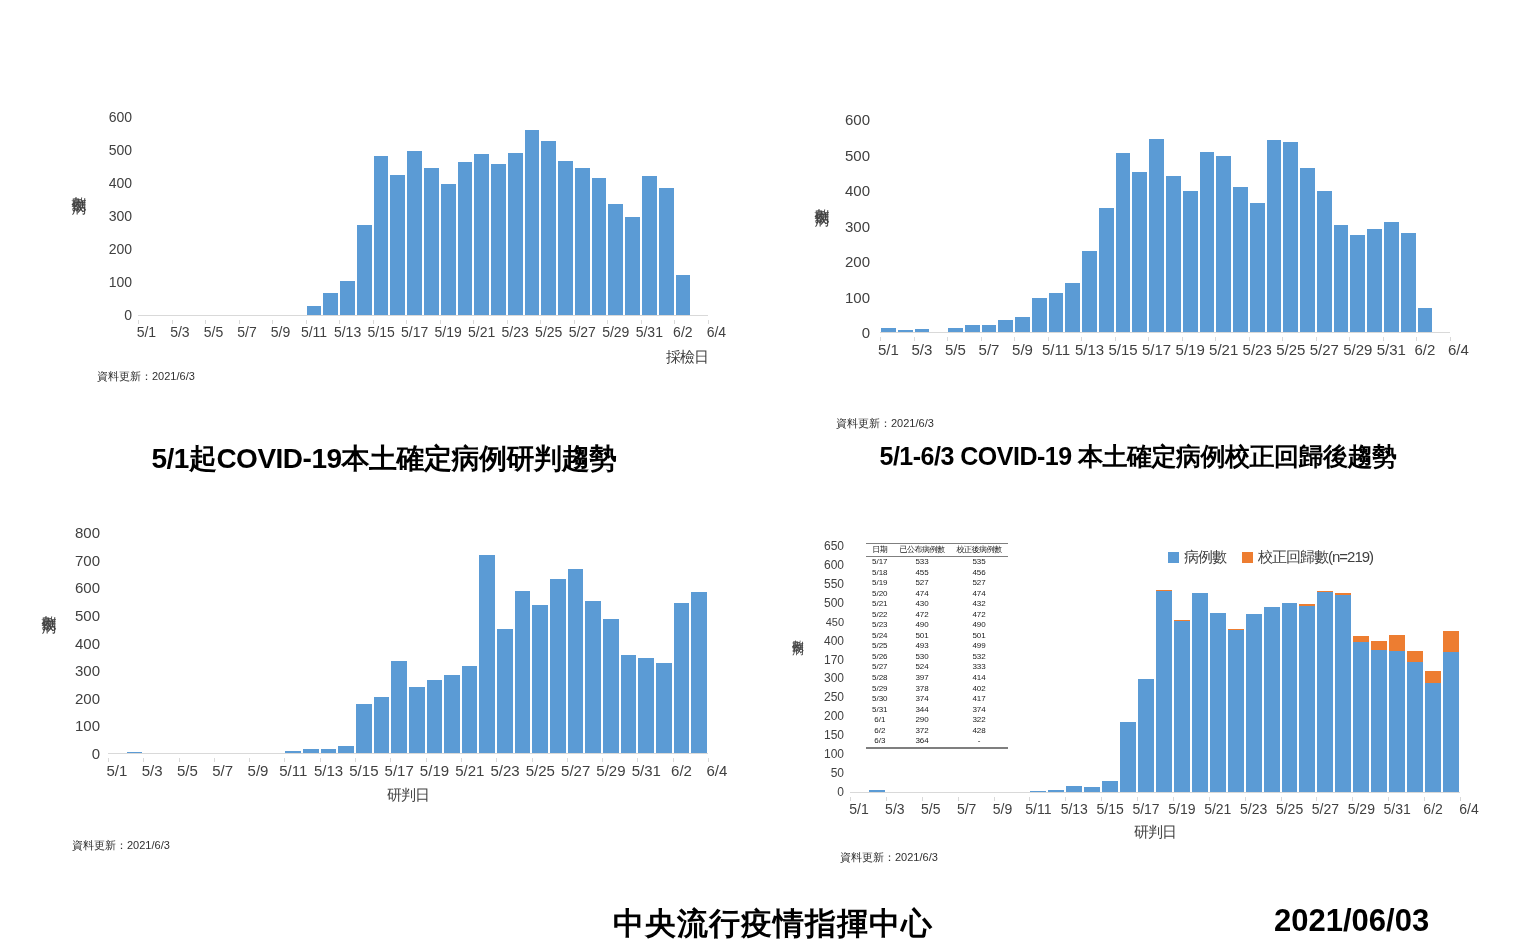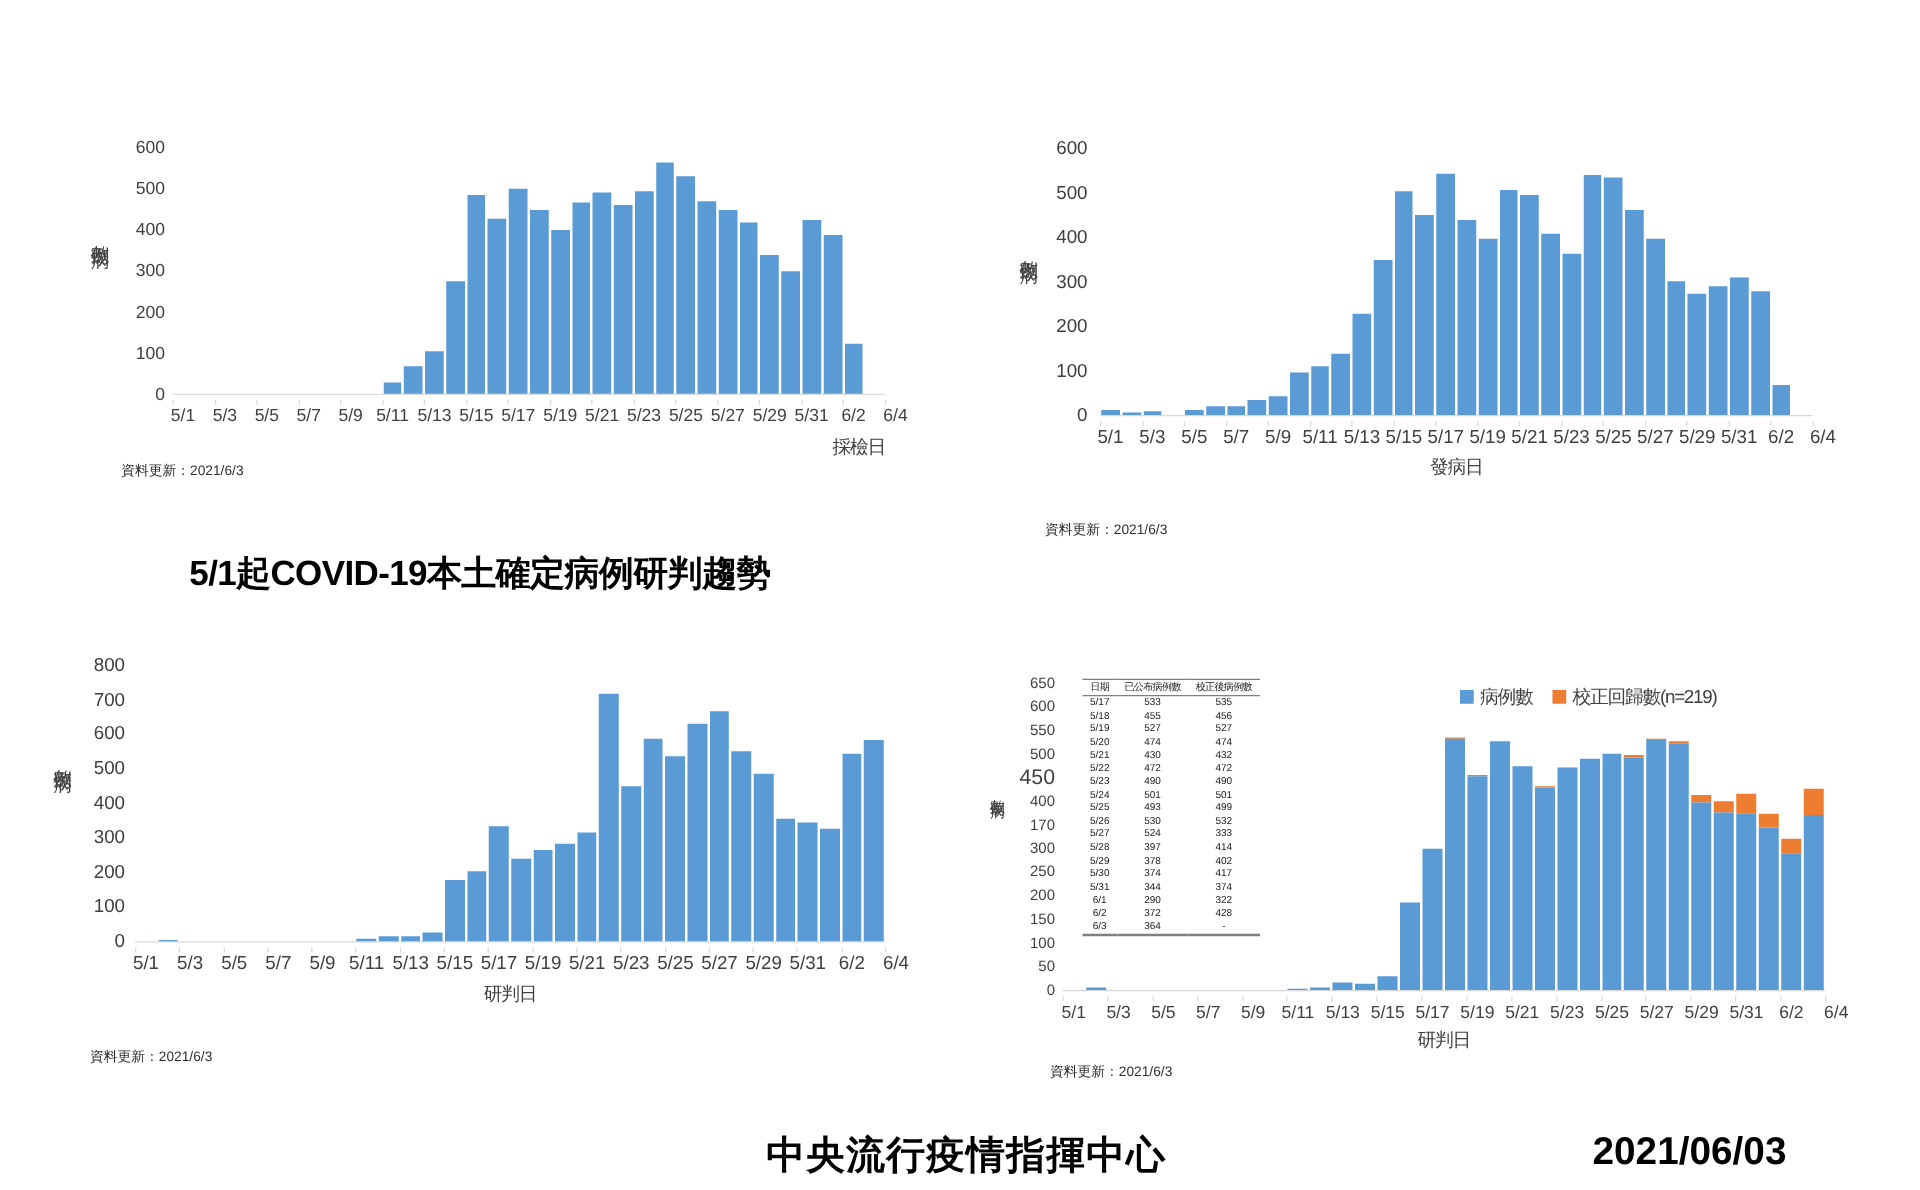--- a/index.html
+++ b/index.html
@@ -442,21 +442,20 @@
           <div class="xtickmark" style="left: 435.882px; top: 0px; height: 4px;"></div>
           <div class="xtick" style="font-size: 15px; left: 477.794px; top: 4px;">5/29</div>
           <div class="xtickmark" style="left: 469.412px; top: 0px; height: 4px;"></div>
           <div class="xtick" style="font-size: 15px; left: 511.324px; top: 4px;">5/31</div>
           <div class="xtickmark" style="left: 502.941px; top: 0px; height: 4px;"></div>
           <div class="xtick" style="font-size: 15px; left: 544.853px; top: 4px;">6/2</div>
           <div class="xtickmark" style="left: 536.471px; top: 0px; height: 4px;"></div>
           <div class="xtick" style="font-size: 15px; left: 578.382px; top: 4px;">6/4</div>
           <div class="xtickmark" style="left: 570px; top: 0px; height: 4px;"></div>
         </div>
-      <div class="xaxis-title" style="left:112px; top:252px; width:570px;">發病日</div>
     </div>
 
     <div class="update-note" style="left:68px; top:416px;">資料更新：2021/6/3</div>
   </div>
 
   <div class="panel" style="left:0px; top:440px; width:768px; height:420px;">
     <div class="chart-title" style="left:0px; top:8px; width:768px; font-size:28px;">5/1起COVID-19本土確定病例研判趨勢</div>
 
     <div class="plot-wrap" style="left:0px; top:85px; width:768px; height:270px;">
       <div class="yaxis-title" style="left:42px; top:82px;">病例數</div>
@@ -597,20 +596,21 @@
           <div class="xtick" style="font-size: 15px; left: 608.824px; top: 4px;">6/4</div>
           <div class="xtickmark" style="left: 600px; top: 0px; height: 4px;"></div>
         </div>
       <div class="xaxis-title" style="left:108px; top:261px; width:600px;">研判日</div>
     </div>
 
     <div class="update-note" style="left:72px; top:398px;">資料更新：2021/6/3</div>
   </div>
 
   <div class="panel" style="left:768px; top:440px; width:768px; height:420px;">
+    <div class="chart-title" style="left:20px; top:60px; width:740px; font-size:25px;">5/1-6/3 COVID-19 本土確定病例校正回歸後趨勢</div>
 
     <div class="legend" style="left:400px; top:108px;">
       <div class="legend-item">
         <span class="legend-swatch" style="background:#5b9bd5;"></span>
         <span>病例數</span>
       </div>
       <div class="legend-item">
         <span class="legend-swatch" style="background:#ed7d31;"></span>
         <span>校正回歸數(n=219)</span>
       </div>
@@ -621,21 +621,21 @@
       <div id="yt-c4" style="position:absolute; left:36px; top:0px; width:40px; height:252px;">
           <div class="ytick" style="font-size: 12px; top: 252px;">0</div>
           <div class="ytick" style="font-size: 12px; top: 233.077px;">50</div>
           <div class="ytick" style="font-size: 12px; top: 214.154px;">100</div>
           <div class="ytick" style="font-size: 12px; top: 195.231px;">150</div>
           <div class="ytick" style="font-size: 12px; top: 176.308px;">200</div>
           <div class="ytick" style="font-size: 12px; top: 157.385px;">250</div>
           <div class="ytick" style="font-size: 12px; top: 138.462px;">300</div>
           <div class="ytick" style="font-size: 12px; top: 119.538px;">170</div>
           <div class="ytick" style="font-size: 12px; top: 100.615px;">400</div>
-          <div class="ytick" style="font-size: 17px; top: 81.6923px;">450</div>
+          <div class="ytick" style="font-size: 11px; top: 81.6923px;">450</div>
           <div class="ytick" style="font-size: 12px; top: 62.7692px;">500</div>
           <div class="ytick" style="font-size: 12px; top: 43.8462px;">550</div>
           <div class="ytick" style="font-size: 12px; top: 24.9231px;">600</div>
           <div class="ytick" style="font-size: 12px; top: 6px;">650</div>
         </div>
       <div class="plot-area" id="pa-c4" style="left:82px; top:7px; width:610px; height:246px;">
         <div class="bars" id="bars-c4">
             <div class="barslot"></div>
             <div class="barslot">
               <div class="bar-blue" style="background: rgb(91, 155, 213); height: 0.923077%;"></div>

